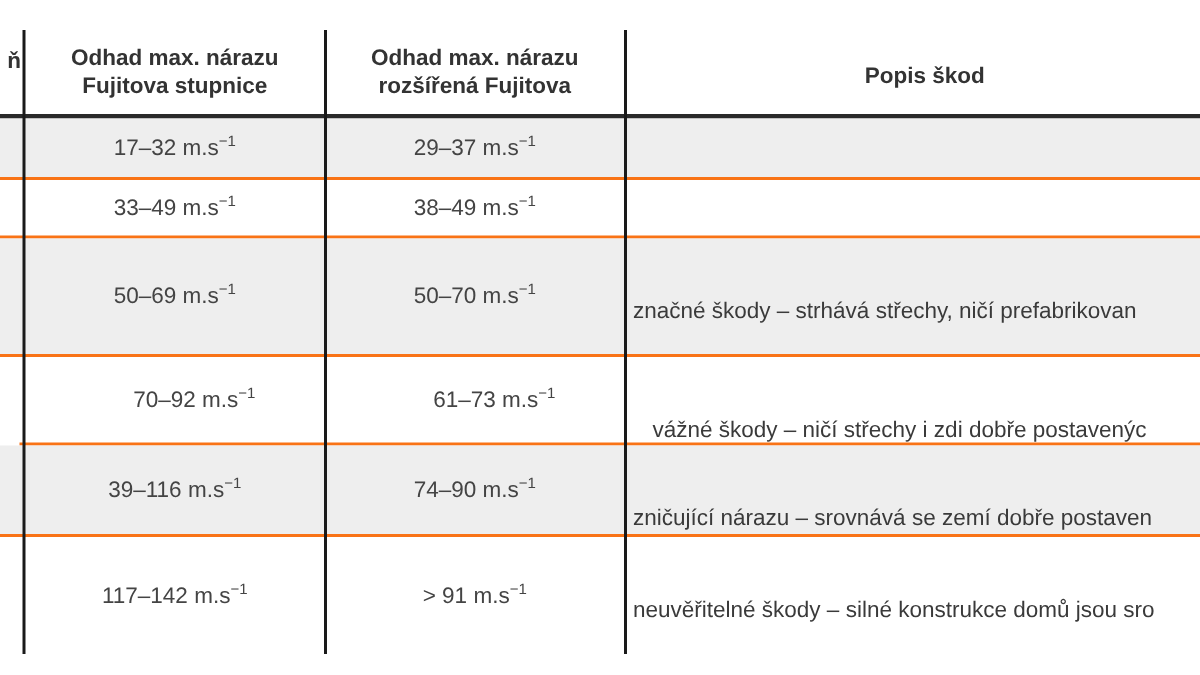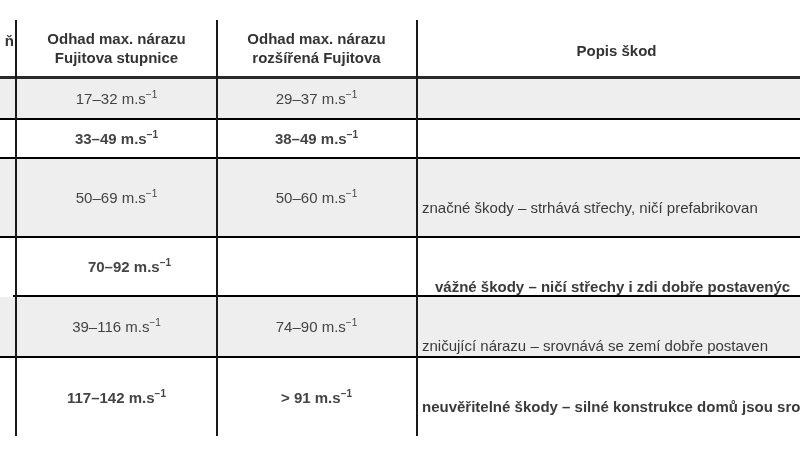--- a/index.html
+++ b/index.html
@@ -19,25 +19,25 @@
       position: absolute;
       left: 0;
       top: 0;
       width: 800px;
       height: 450px;
     }
     .row {
       position: absolute;
       left: 0;
       width: 800px;
-      border-bottom: 2px solid #000000;
+      border-bottom: 2px solid #f97316;
       box-sizing: border-box;
     }
     .row.gray { background: #eeeeee; }
-    .row.white { background: #ffffff; font-weight: bold; }
+    .row.white { background: #ffffff; }
     .row.header {
       background: #ffffff;
       border-bottom: 3px solid #2a2a2a;
     }
     .row.last { border-bottom: none; }
     .cell {
       position: absolute;
       top: 0;
       bottom: 0;
       display: flex;
@@ -143,36 +143,39 @@
         <span class="ln">otáčí prefabrikované domy a vytlačuje auta ze silnic</span>
       </div>
     </div>
   </div>
 
   <div class="row gray" style="top:159px;height:79px;">
     <div class="cell c1">
       <span class="val"><span>50–69</span> <span>m.s</span><sup>−1</sup></span>
     </div>
     <div class="cell c2">
-      <span class="val"><span>50–60</span> <span>m.s</span><sup>−1</sup></span>
+      <span class="val"><span>50–70</span> <span>m.s</span><sup>−1</sup></span>
     </div>
     <div class="cell c3">
       <div class="desc">
         <span class="ln">značné škody – strhává střechy, ničí prefabrikovan</span>
         <span class="ln">převrací vagóny, vyvrací a láme vzrostlé stromy, z</span>
         <span class="ln">předmětů vytváří nebezpečné projektily, zdvihá au</span>
         <span class="ln">ze země</span>
       </div>
     </div>
   </div>
 
   <div class="row white" style="top:238px;height:59px;margin-left:13px;">
     <div class="cell c1">
       <span class="val"><span>70–92</span> <span>m.s</span><sup>−1</sup></span>
     </div>
+    <div class="cell c2">
+      <span class="val"><span>61–73</span> <span>m.s</span><sup>−1</sup></span>
+    </div>
     <div class="cell c3">
       <div class="desc">
         <span class="ln">vážné škody – ničí střechy i zdi dobře postavenýc</span>
         <span class="ln">převrací vlaky, většina stromů v lesích je vyvrácen</span>
         <span class="ln">auta jsou zdvihána ze země a odvrhávána</span>
       </div>
     </div>
   </div>
 
   <div class="row gray" style="top:297px;height:61px;">

